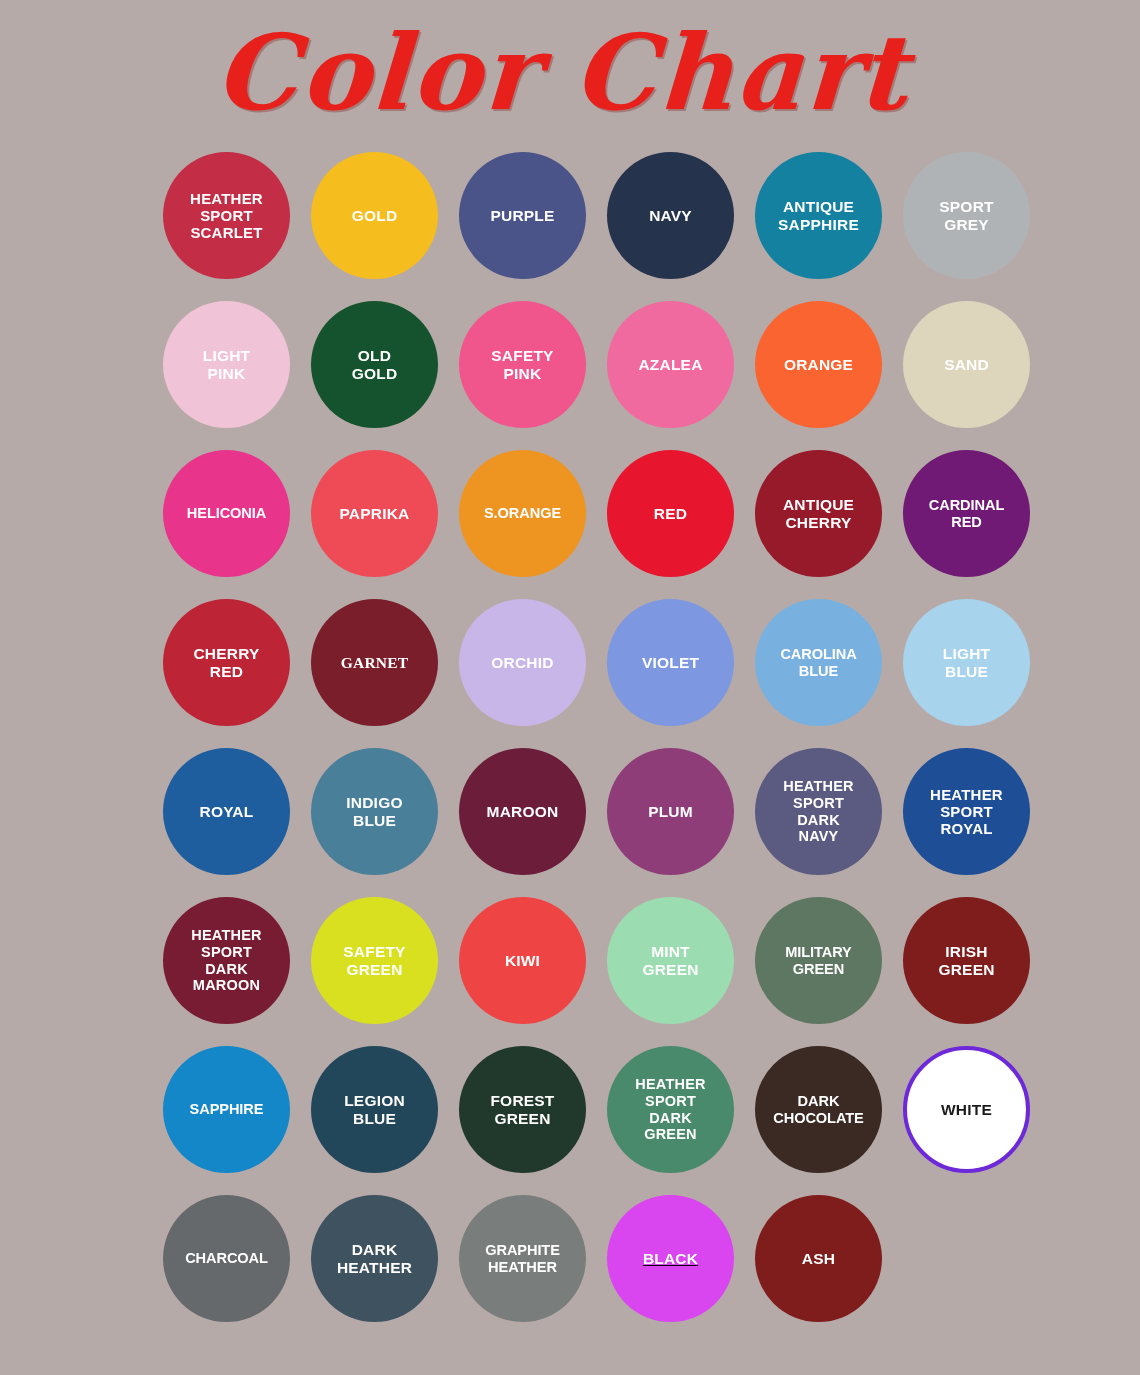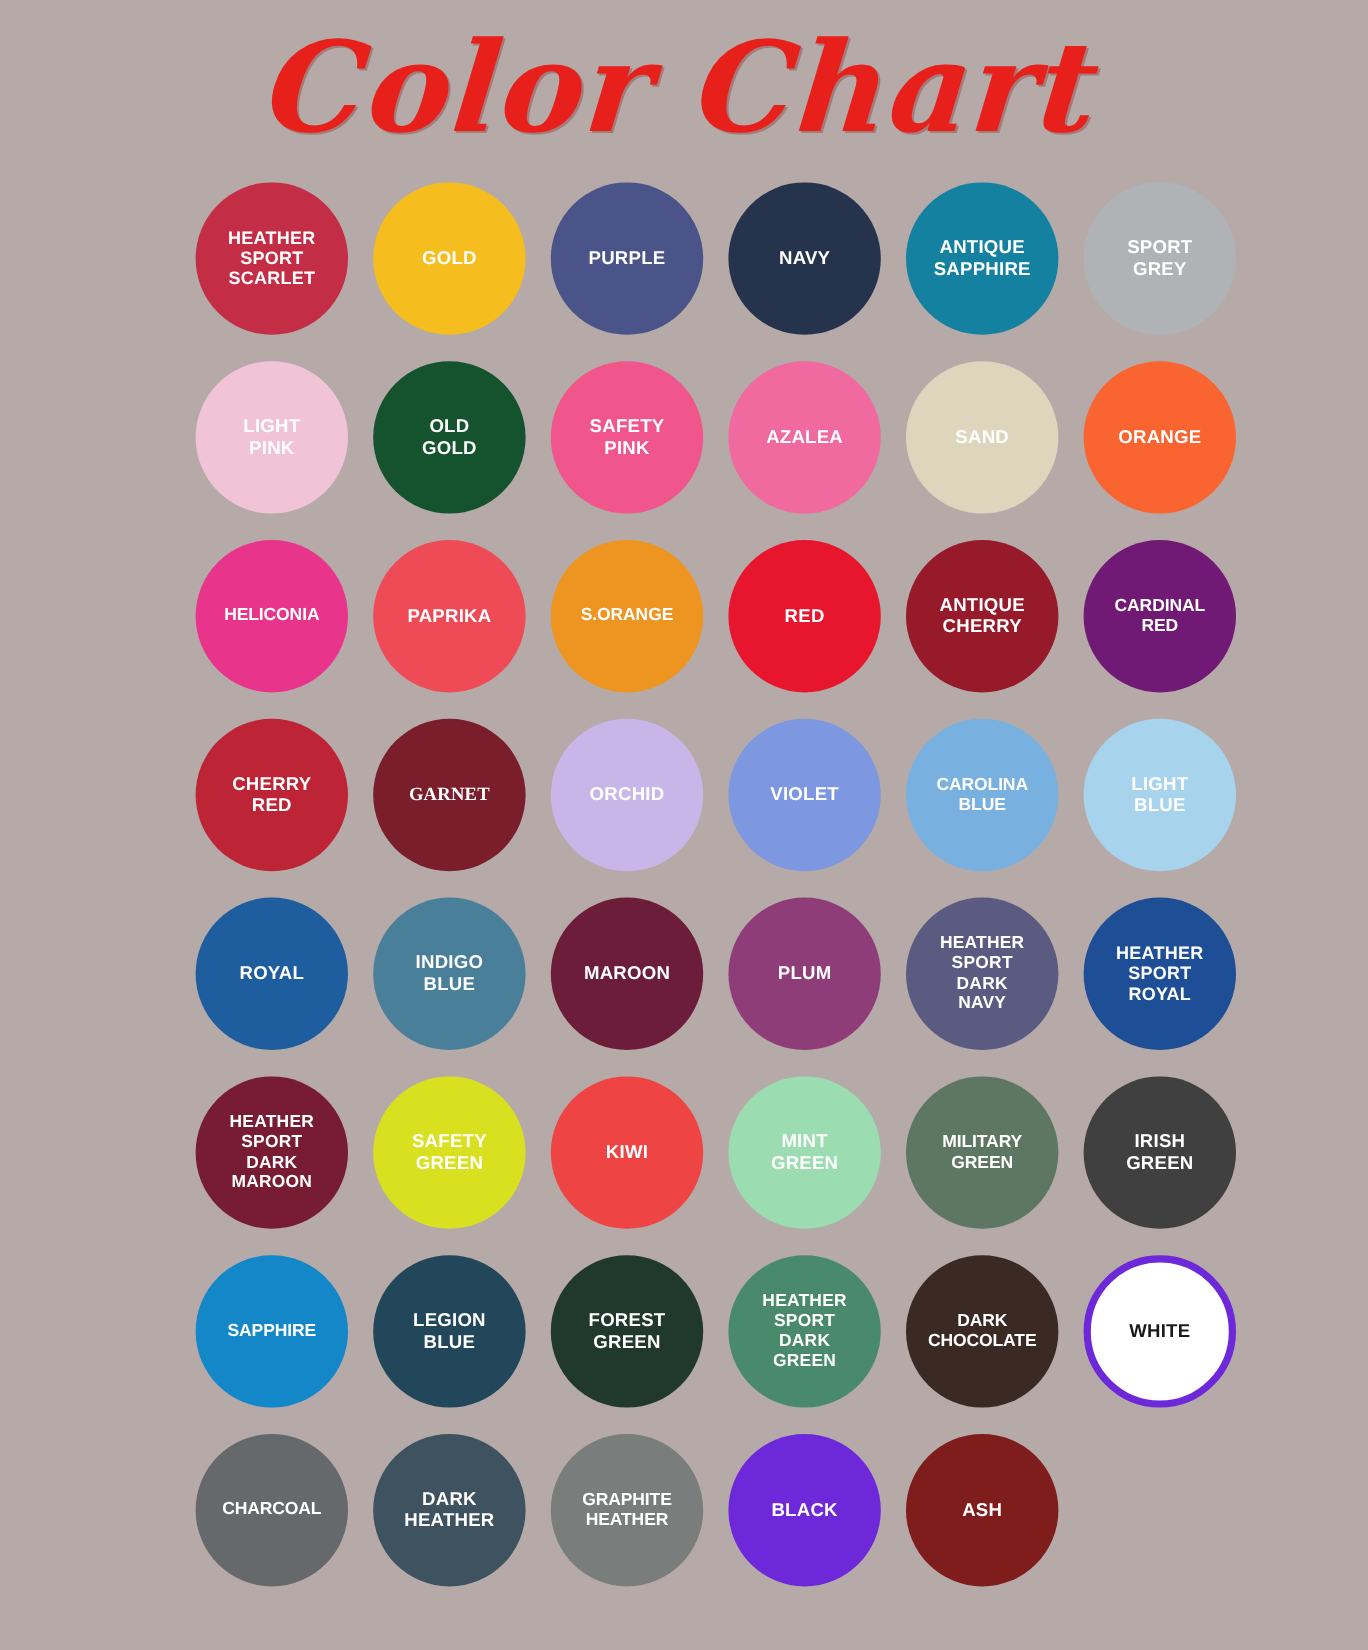--- a/index.html
+++ b/index.html
@@ -81,21 +81,21 @@
     white-space: pre-line;
     word-break: normal;
   }
 
   
   .swatch.lines-4 .swatch-label { font-size: 14.5px; line-height: 1.14; }
   .swatch.lines-3 .swatch-label { font-size: 15px;  line-height: 1.15; }
   .swatch.tight  .swatch-label  { font-size: 14.6px; letter-spacing: -0.1px; }
 
   .swatch.outlined {
-    border: 6px solid #6d28d9;
+    border: 4px solid #6d28d9;
   }
 </style>
 </head>
 <body style="background: rgb(182, 170, 168);">
 
 <div id="chart-root">
 
   <div id="chart-title" style="color: rgb(232, 32, 27);">Color Chart</div>
 
   <div id="swatch-grid">
@@ -132,25 +132,25 @@
           <span class="swatch-label" style="color: rgb(255, 255, 255);">OLD
 GOLD</span>
         </div>
         <div class="swatch" style="background: rgb(240, 85, 139);">
           <span class="swatch-label" style="color: rgb(255, 255, 255);">SAFETY
 PINK</span>
         </div>
         <div class="swatch" style="background: rgb(240, 105, 159);">
           <span class="swatch-label" style="color: rgb(255, 255, 255);">AZALEA</span>
         </div>
+        <div class="swatch" style="background: rgb(250, 100, 48);">
+          <span class="swatch-label" style="color: rgb(255, 255, 255);">ORANGE</span>
+        </div>
         <div class="swatch" style="background: rgb(221, 213, 188);">
           <span class="swatch-label" style="color: rgb(255, 255, 255);">SAND</span>
-        </div>
-        <div class="swatch" style="background: rgb(250, 100, 48);">
-          <span class="swatch-label" style="color: rgb(255, 255, 255);">ORANGE</span>
         </div>
       </div>
       <div class="swatch-row">
         <div class="swatch tight" style="background: rgb(232, 52, 138);">
           <span class="swatch-label" style="color: rgb(255, 255, 255);">HELICONIA</span>
         </div>
         <div class="swatch" style="background: rgb(239, 75, 87);">
           <span class="swatch-label" style="color: rgb(255, 255, 255);">PAPRIKA</span>
         </div>
         <div class="swatch tight" style="background: rgb(238, 148, 32);">
@@ -232,21 +232,21 @@
           <span class="swatch-label" style="color: rgb(255, 255, 255);">KIWI</span>
         </div>
         <div class="swatch" style="background: rgb(155, 220, 176);">
           <span class="swatch-label" style="color: rgb(255, 255, 255);">MINT
 GREEN</span>
         </div>
         <div class="swatch tight" style="background: rgb(94, 119, 98);">
           <span class="swatch-label" style="color: rgb(255, 255, 255);">MILITARY
 GREEN</span>
         </div>
-        <div class="swatch" style="background: #404040;">
+        <div class="swatch" style="background: #7f1d1d;">
           <span class="swatch-label" style="color: rgb(255, 255, 255);">IRISH
 GREEN</span>
         </div>
       </div>
       <div class="swatch-row">
         <div class="swatch tight" style="background: rgb(19, 135, 200);">
           <span class="swatch-label" style="color: rgb(255, 255, 255);">SAPPHIRE</span>
         </div>
         <div class="swatch" style="background: rgb(35, 71, 90);">
           <span class="swatch-label" style="color: rgb(255, 255, 255);">LEGION
@@ -275,21 +275,21 @@
           <span class="swatch-label" style="color: rgb(255, 255, 255);">CHARCOAL</span>
         </div>
         <div class="swatch" style="background: rgb(62, 82, 96);">
           <span class="swatch-label" style="color: rgb(255, 255, 255);">DARK
 HEATHER</span>
         </div>
         <div class="swatch tight" style="background: rgb(121, 125, 123);">
           <span class="swatch-label" style="color: rgb(255, 255, 255);">GRAPHITE
 HEATHER</span>
         </div>
-        <div class="swatch" style="background: #6d28d9;">
+        <div class="swatch" style="background: #d946ef; text-decoration: underline;">
           <span class="swatch-label" style="color: rgb(255, 255, 255);">BLACK</span>
         </div>
         <div class="swatch" style="background: #7f1d1d;">
           <span class="swatch-label" style="color: rgb(255, 255, 255);">ASH</span>
         </div>
       </div>
     </div>
 
 </div>
 

